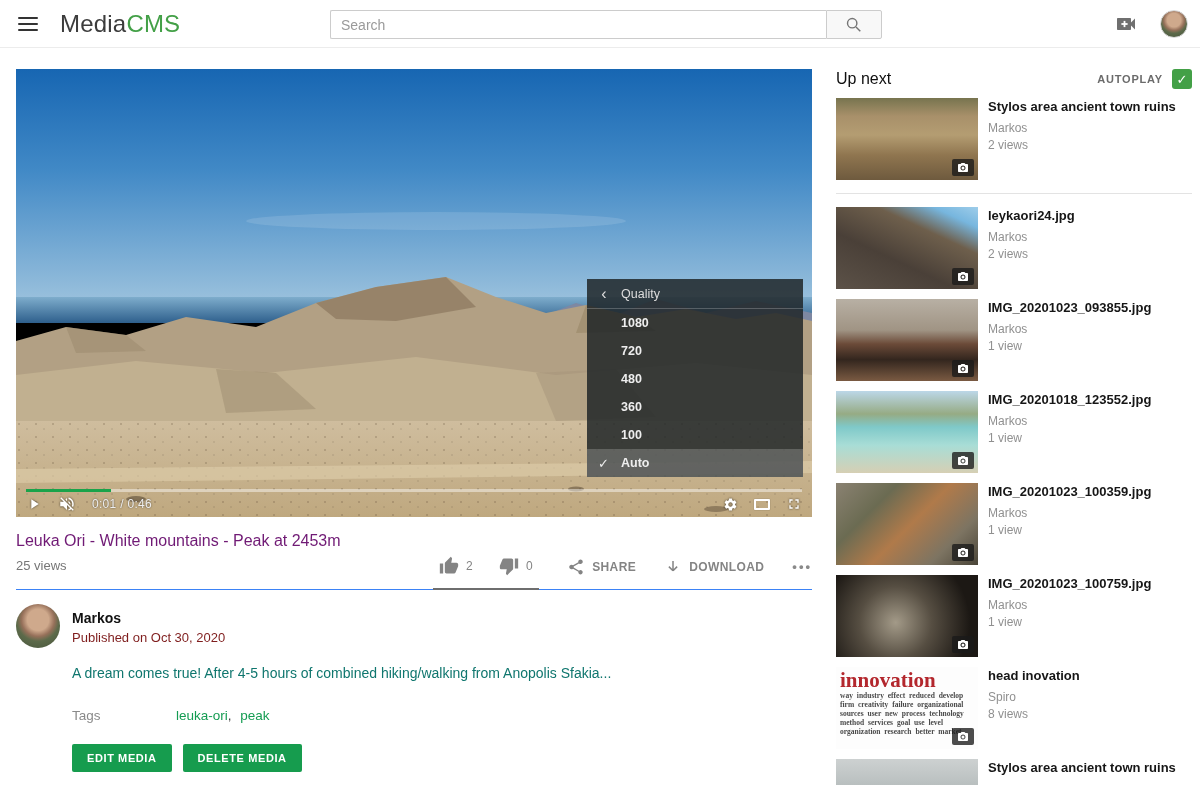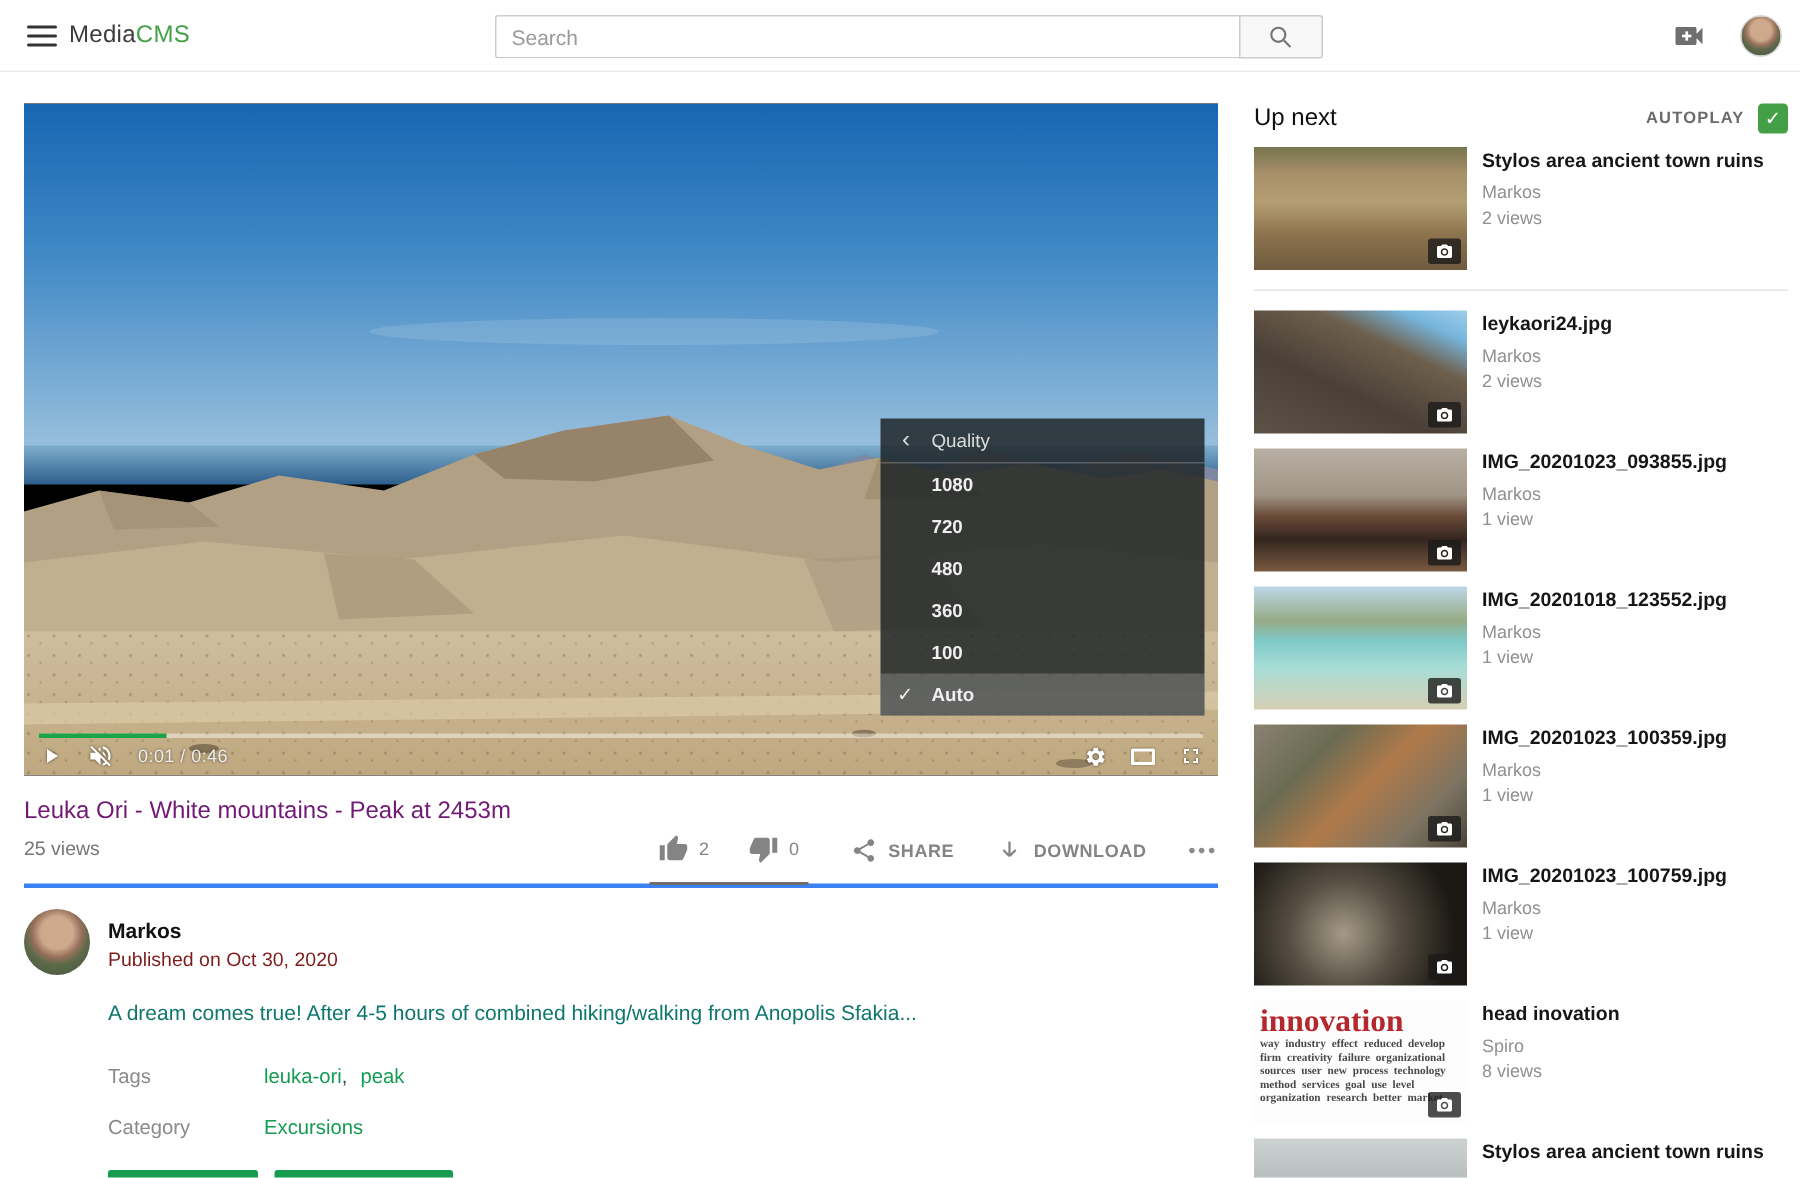--- a/index.html
+++ b/index.html
@@ -9,21 +9,21 @@
   *{margin:0;padding:0;box-sizing:border-box;}
   html,body{width:1200px;height:785px;overflow:hidden;background:#fff;
     font-family:"Liberation Sans","DejaVu Sans",sans-serif;color:#212121;}
 
   
   .topbar{height:48px;background:#fff;border-bottom:1px solid #ececec;
     display:flex;align-items:center;position:relative;z-index:20;}
   .hamburger{width:20px;height:14px;margin-left:18px;display:flex;flex-direction:column;
     justify-content:space-between;cursor:pointer;background:none;border:none;}
   .hamburger span{display:block;height:2px;background:#333;border-radius:1px;}
-  .logo{margin-left:8px;font-size:16px;letter-spacing:.2px;cursor:pointer;}
+  .logo{margin-left:22px;font-size:24px;letter-spacing:.2px;cursor:pointer;}
   .logo .l1{color:#3c3c3c;}
   .logo .l2{color:var(--brand-green);}
   .search-wrap{position:absolute;left:330px;top:10px;display:flex;height:15px;}
   .search-input{width:496px;height:29px;border:1px solid #ccc;border-right:none;
     padding:0 10px;font-size:14px;color:#333;outline:none;border-radius:2px 0 0 2px;}
   .search-input::placeholder{color:#9a9a9a;}
   .search-btn{width:56px;height:29px;background:#f8f8f8;border:1px solid #ccc;
     display:flex;align-items:center;justify-content:center;cursor:pointer;border-radius:0 2px 2px 0;}
   .topbar-right{position:absolute;right:12px;top:0;height:48px;display:flex;align-items:center;gap:22px;}
   .upload-btn{background:none;border:none;cursor:pointer;display:flex;align-items:center;}
@@ -58,21 +58,21 @@
     border-bottom:1px solid rgba(255,255,255,.22);cursor:pointer;}
   .qm-back{width:34px;text-align:center;font-size:16px;line-height:1;}
   .qm-item{position:relative;height:28px;display:flex;align-items:center;
     padding-left:34px;font-size:12.5px;font-weight:bold;cursor:pointer;}
   .qm-item.selected{background:rgba(255,255,255,.2);}
   .qm-check{position:absolute;left:11px;font-weight:normal;font-size:13px;}
 
   
   .v-title{font-size:16px;font-weight:400;color:#701a75;margin-top:15px;}
   .meta-row{display:flex;align-items:flex-end;justify-content:space-between;
-    border-bottom:3px solid #3b82f6;padding-bottom:0;margin-top:6px;}
+    border-bottom:1px solid #3b82f6;padding-bottom:0;margin-top:6px;}
   .views{font-size:13px;color:#767676;padding-bottom:16px;}
   .actions{display:flex;align-items:center;gap:28px;color:#848484;}
   .rating{display:flex;align-items:center;gap:26px;border-bottom:2px solid #6e6e6e;
     margin-bottom:-1px;padding:0 6px 12px 6px;}
   .act{display:flex;align-items:center;gap:7px;font-size:12px;font-weight:bold;
     letter-spacing:.4px;color:#848484;background:none;border:none;cursor:pointer;padding-bottom:12px;}
   .rating .act{padding-bottom:0;}
   .count{font-size:12px;color:#848484;font-weight:normal;}
   .more-dots{font-size:13px;letter-spacing:2px;color:#8a8a8a;}
 
@@ -305,24 +305,20 @@
         <div class="published">Published on Oct 30, 2020</div>
       </div>
     </div>
 
     <p class="description">A dream comes true! After 4-5 hours of combined hiking/walking from Anopolis Sfakia...</p>
 
     <div class="kv tags-row">
       <span class="kv-label">Tags</span>
       <span><span class="tag-link">leuka-ori</span><span class="tag-comma">, </span><span class="tag-link">peak</span></span>
     </div>
-    <div class="kv cat-row">
-      <span class="kv-label">Category</span>
-      <span class="tag-link">Excursions</span>
-    </div>
 
     <div class="btn-row">
       <button class="g-btn">EDIT MEDIA</button>
       <button class="g-btn">DELETE MEDIA</button>
     </div>
   </main>
 
   <aside class="side-col">
     <div class="upnext-row">
       <span class="upnext-title">Up next</span>

